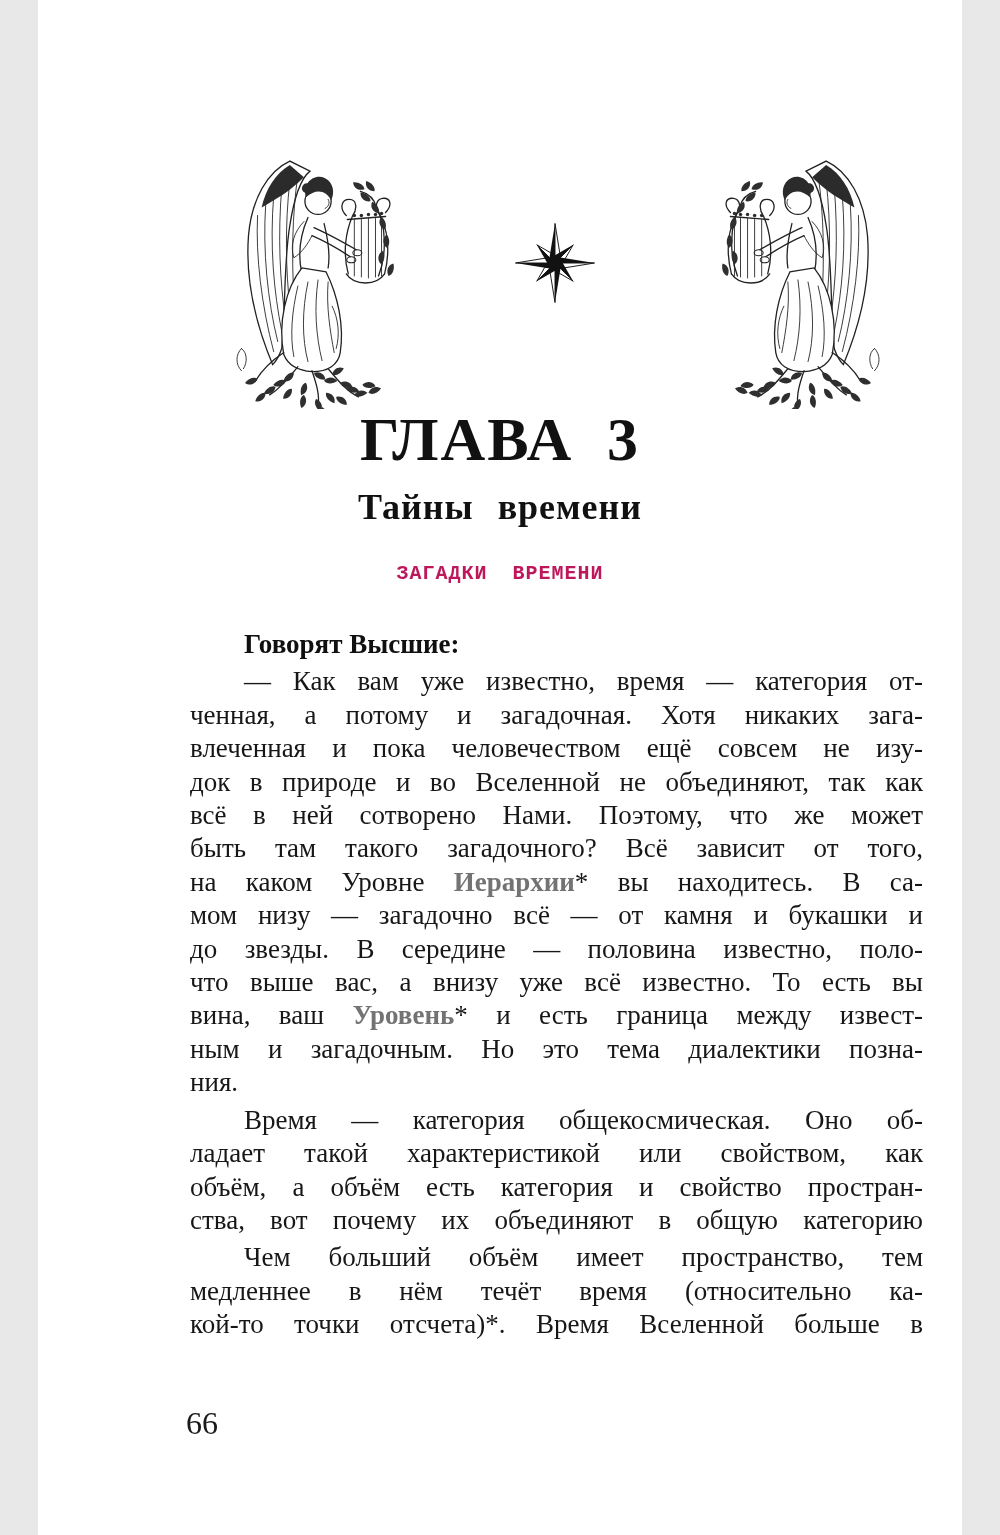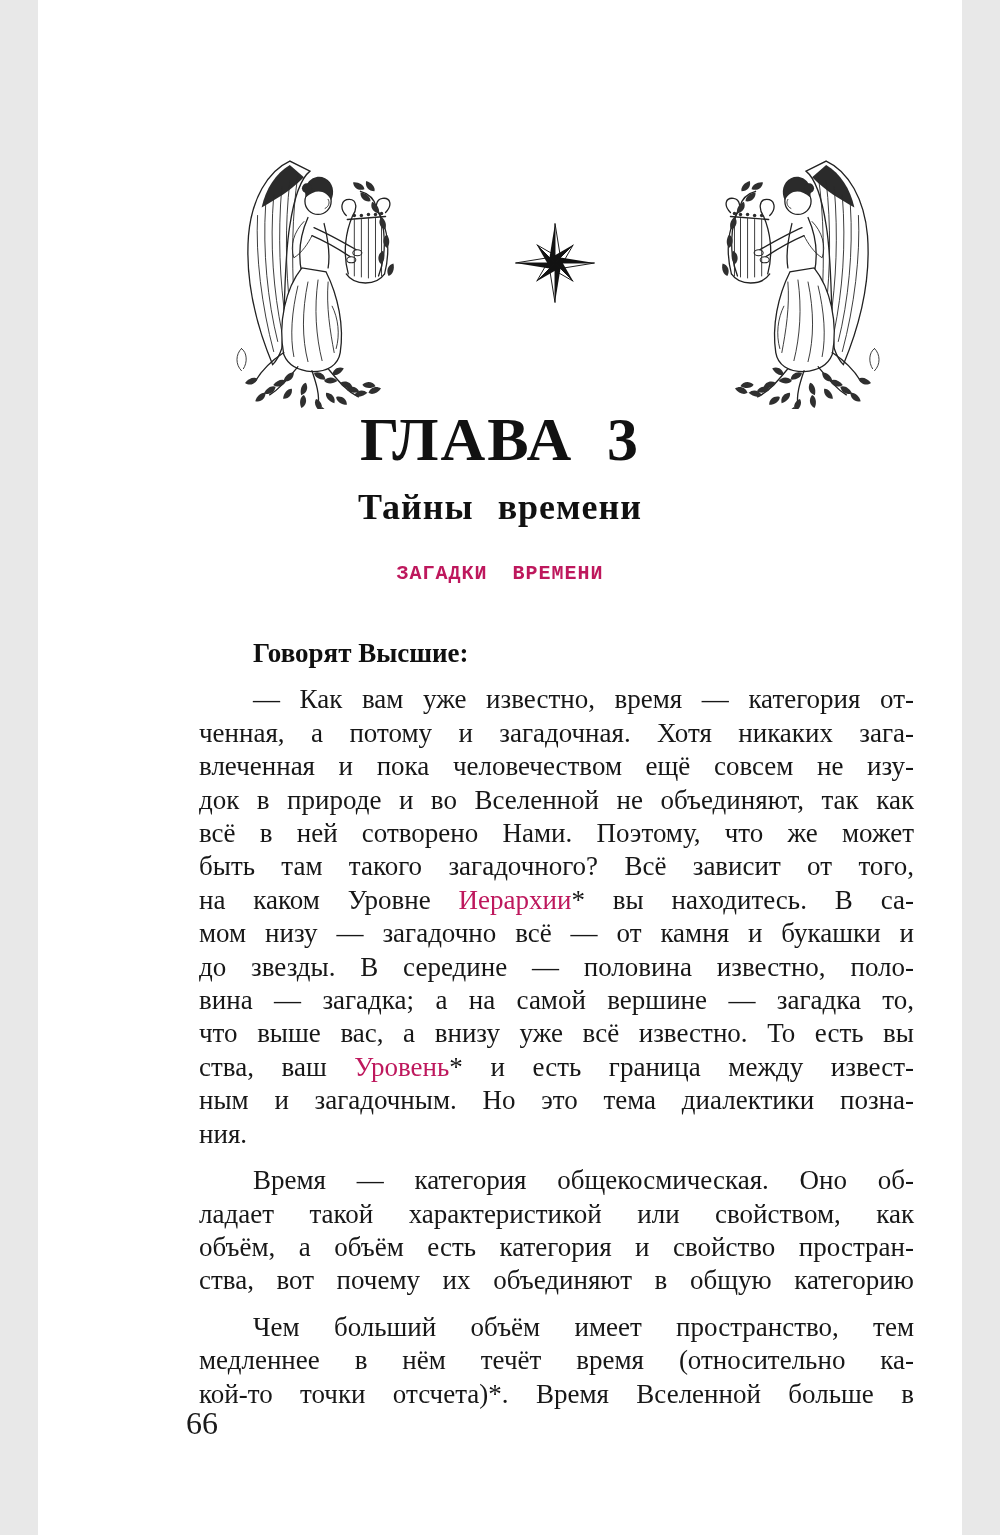--- a/index.html
+++ b/index.html
@@ -33,26 +33,26 @@
     position:absolute;left:0;top:564px;width:100%;
     text-align:center;font-weight:700;font-size:20px;line-height:1;
     letter-spacing:1px;word-spacing:12px;color:#be185d;font-family:Liberation Mono, monospace;
   }
 
   
   .body-text{
     position:absolute;left:148px;top:624px;width:741px;
     font-size:27px;line-height:33.4px;color:#171717;
   }
-  .para{margin:13px;}
+  .para{margin:4px;}
   .para.bold{font-weight:700;color:#101010;}
   .line{text-align:justify;text-align-last:justify;white-space:normal;}
   .line.last{text-align-last:auto;}
   .line.first{text-indent:54px;}
-  .bold-term{font-weight:400;color:#be185d;}
+  .bold-term{font-weight:700;color:#737373;}
 
   .page-number{
     position:absolute;left:148px;top:1404px;
     font-size:32px;line-height:1.2;color:#1a1a1a;
   }
 
   .ink{stroke:#222;fill:none;stroke-width:1.3;stroke-linecap:round;}
   .ink-thin{stroke:#2a2a2a;fill:none;stroke-width:0.9;stroke-linecap:round;}
   .ink-fill{fill:#2b2b2b;stroke:none;}
 </style>
@@ -188,23 +188,22 @@
       <div class="para">
         <div class="line first"><span>— Как вам уже известно, время — категория от-</span></div>
         <div class="line"><span>ченная, а потому и загадочная. Хотя никаких зага-</span></div>
         <div class="line"><span>влеченная и пока человечеством ещё совсем не изу-</span></div>
         <div class="line"><span>док в природе и во Вселенной не объединяют, так как</span></div>
         <div class="line"><span>всё в ней сотворено Нами. Поэтому, что же может</span></div>
         <div class="line"><span>быть там такого загадочного? Всё зависит от того,</span></div>
         <div class="line"><span>на каком Уровне </span><span class="bold-term">Иерархии</span><span>* вы находитесь. В са-</span></div>
         <div class="line"><span>мом низу — загадочно всё — от камня и букашки и</span></div>
         <div class="line"><span>до звезды. В середине — половина известно, поло-</span></div>
-        <div class="line"><span>вина — загадка; а на самой вершине — загадка то,</span></div>
         <div class="line"><span>что выше вас, а внизу уже всё известно. То есть вы</span></div>
-        <div class="line"><span>ства, ваш </span><span class="bold-term">Уровень</span><span>* и есть граница между извест-</span></div>
+        <div class="line"><span>вина, ваш </span><span class="bold-term">Уровень</span><span>* и есть граница между извест-</span></div>
         <div class="line"><span>ным и загадочным. Но это тема диалектики позна-</span></div>
         <div class="line last"><span>ния.</span></div>
       </div>
       <div class="para">
         <div class="line first"><span>Время — категория общекосмическая. Оно об-</span></div>
         <div class="line"><span>ладает такой характеристикой или свойством, как</span></div>
         <div class="line"><span>объём, а объём есть категория и свойство простран-</span></div>
         <div class="line"><span>ства, вот почему их объединяют в общую категорию</span></div>
       </div>
       <div class="para">

